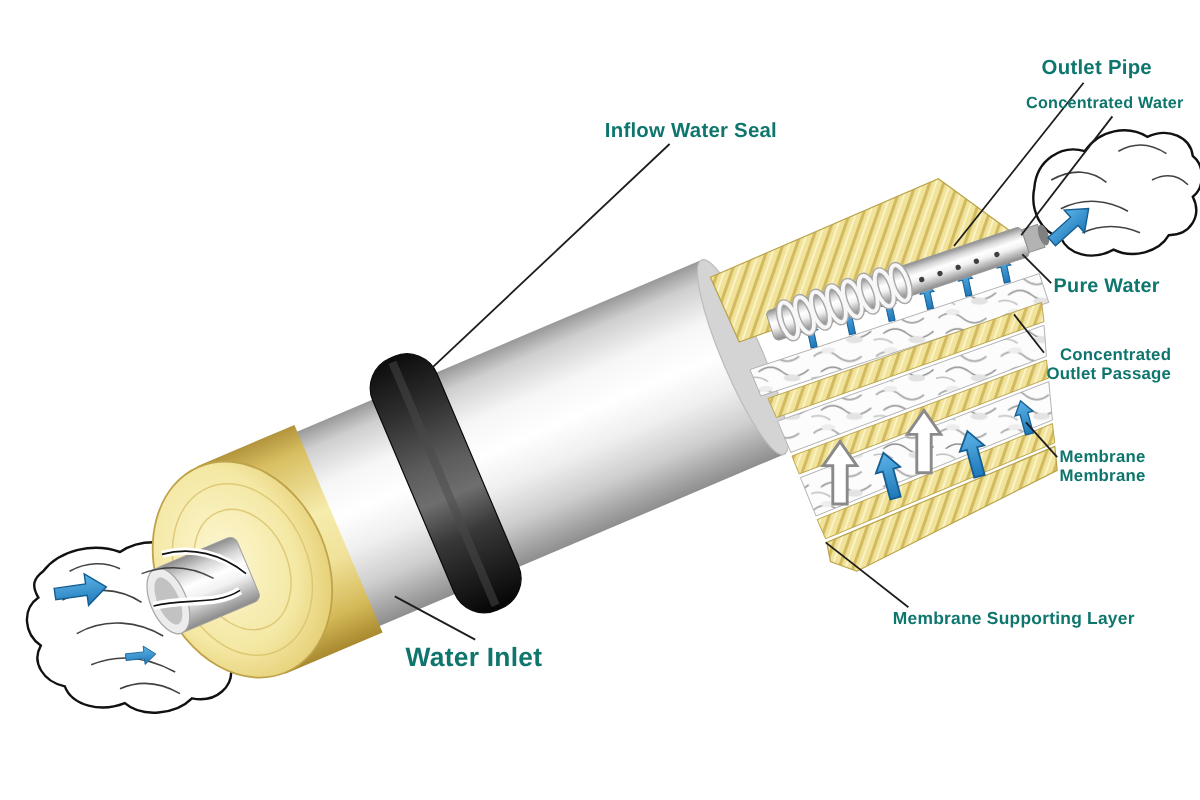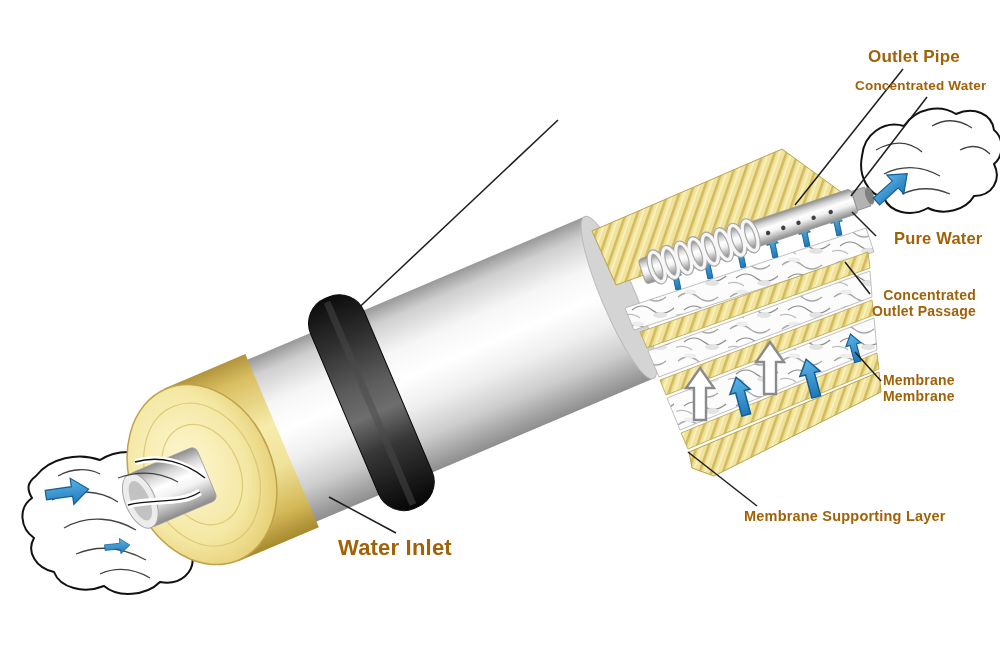--- a/index.html
+++ b/index.html
@@ -1,24 +1,24 @@
 <!DOCTYPE html>
 <html><head>
 <meta charset="utf-8">
 <style>
   html,body{margin:0;padding:0;background:#ffffff;}
   .canvas{position:relative;width:1000px;height:667px;background:#ffffff;overflow:hidden;
           font-family:"Liberation Sans",sans-serif;}
   .canvas svg{position:absolute;left:0;top:0;}
-  .lbl{position:absolute;font-weight:700;color:#a16207;white-space:nowrap;letter-spacing:.2px;}
+  .lbl{position:absolute;font-weight:700;color:#0f766e;white-space:nowrap;letter-spacing:.2px;}
   .lbl span{display:block;}
   #lbl-outlet{left:868px;top:47px;font-size:17px;}
   #lbl-concwater{left:855px;top:78px;font-size:13.5px;}
   #lbl-seal{left:504px;top:99px;font-size:17px;}
-  #lbl-pure{left:878px;top:229px;font-size:16.5px;margin-left:16px;}
+  #lbl-pure{left:878px;top:229px;font-size:16.5px;}
   #lbl-passage{left:872px;top:287px;font-size:14px;line-height:16px;text-align:right;}
   #lbl-surface{left:883px;top:372px;font-size:14px;line-height:16px;}
   #lbl-support{left:744px;top:508px;font-size:14.5px;}
   #lbl-inlet{left:338px;top:535px;font-size:22px;}
 </style>
 </head>
 <body>
 
 <div class="canvas">
 
@@ -207,20 +207,21 @@
     <line x1="876" y1="236" x2="852" y2="212"></line>
     <line x1="870" y1="294" x2="845" y2="262"></line>
     <line x1="881" y1="381" x2="855" y2="352"></line>
     <line x1="757" y1="506" x2="688" y2="452"></line>
     <line x1="396" y1="533" x2="329" y2="497"></line>
   </g>
 </svg>
 
 <div class="lbl" id="lbl-outlet">Outlet Pipe</div>
 <div class="lbl" id="lbl-concwater">Concentrated Water</div>
+<div class="lbl" id="lbl-seal">Inflow Water Seal</div>
 <div class="lbl" id="lbl-pure">Pure Water</div>
 <div class="lbl" id="lbl-passage">
   <span>Concentrated</span>
   <span>Outlet Passage</span>
 </div>
 <div class="lbl" id="lbl-surface">
   <span>Membrane</span>
   <span>Membrane</span>
 </div>
 <div class="lbl" id="lbl-support">Membrane Supporting Layer</div>

